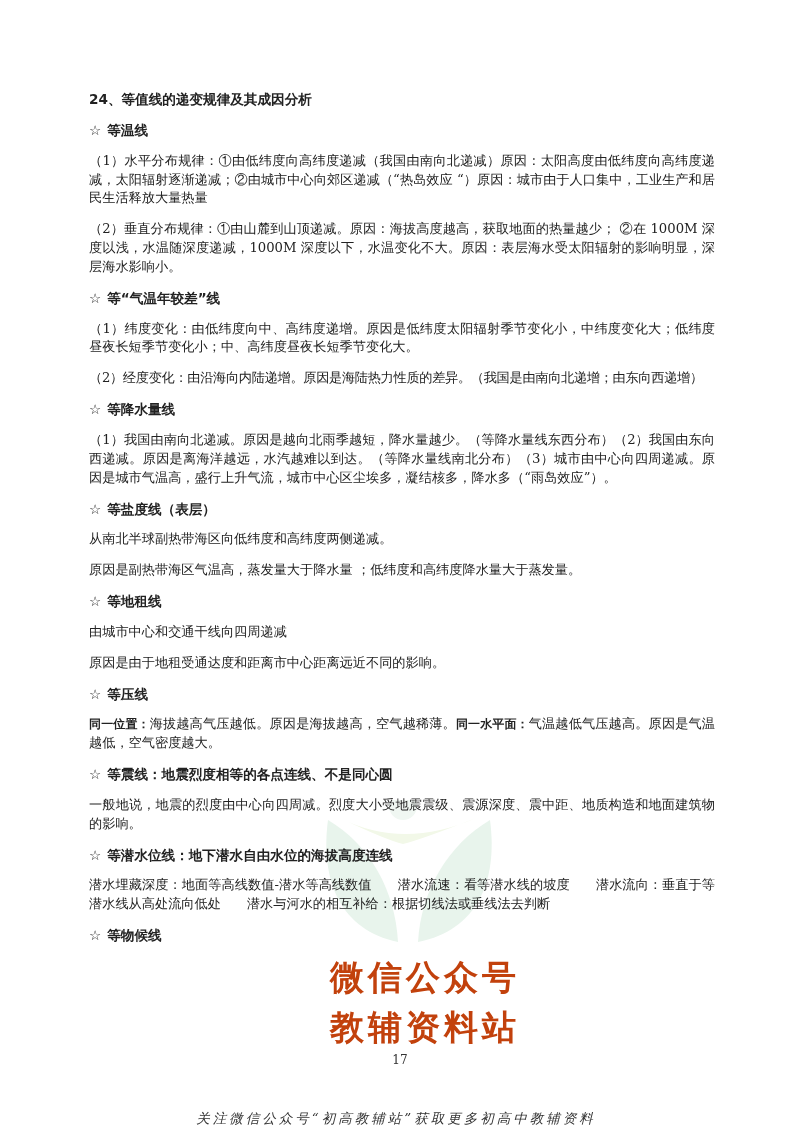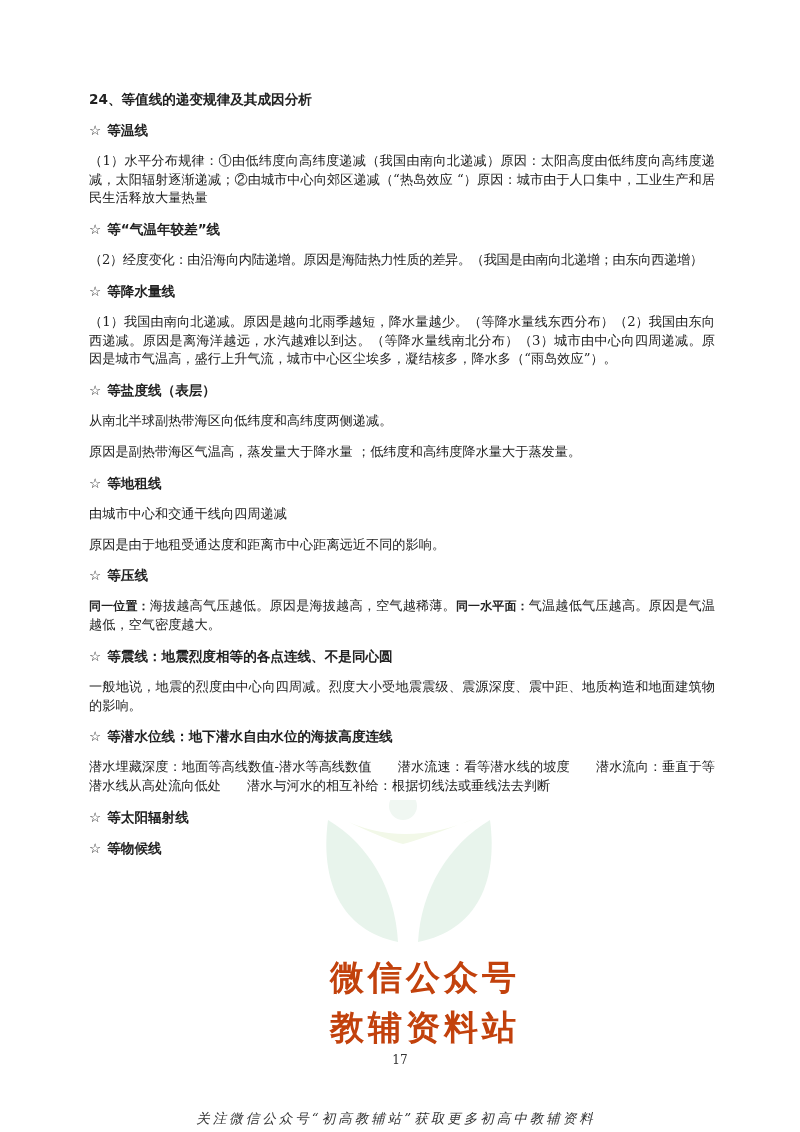--- a/index.html
+++ b/index.html
@@ -47,22 +47,24 @@
   </svg>
   <div class="wm-text" style="top:155px;">微信公众号</div>
   <div class="wm-text" style="top:205px;">教辅资料站</div>
 </div>
 
 <div class="page-content">
   <div class="line title">24、等值线的递变规律及其成因分析</div>
 
   <div class="line heading"><span class="star">☆</span><span>等温线</span></div>
   <div class="line para">（1）水平分布规律：①由低纬度向高纬度递减（我国由南向北递减）原因：太阳高度由低纬度向高纬度递减，太阳辐射逐渐递减；②由城市中心向郊区递减（“热岛效应 “）原因：城市由于人口集中，工业生产和居民生活释放大量热量</div>
+  <div class="line para">（2）垂直分布规律：①由山麓到山顶递减。原因：海拔高度越高，获取地面的热量越少； ②在 1000M 深度以浅，水温随深度递减，1000M 深度以下，水温变化不大。原因：表层海水受太阳辐射的影响明显，深层海水影响小。</div>
 
   <div class="line heading"><span class="star">☆</span><span>等“气温年较差”线</span></div>
+  <div class="line para">（1）纬度变化：由低纬度向中、高纬度递增。原因是低纬度太阳辐射季节变化小，中纬度变化大；低纬度昼夜长短季节变化小；中、高纬度昼夜长短季节变化大。</div>
   <div class="line para" style="letter-spacing:-0.3px;">（2）经度变化：由沿海向内陆递增。原因是海陆热力性质的差异。（我国是由南向北递增；由东向西递增）</div>
 
   <div class="line heading"><span class="star">☆</span><span>等降水量线</span></div>
   <div class="line para">（1）我国由南向北递减。原因是越向北雨季越短，降水量越少。（等降水量线东西分布）（2）我国由东向西递减。原因是离海洋越远，水汽越难以到达。（等降水量线南北分布）（3）城市由中心向四周递减。原因是城市气温高，盛行上升气流，城市中心区尘埃多，凝结核多，降水多（“雨岛效应”）。</div>
 
   <div class="line heading"><span class="star">☆</span><span>等盐度线（表层）</span></div>
   <div class="line">从南北半球副热带海区向低纬度和高纬度两侧递减。</div>
   <div class="line">原因是副热带海区气温高，蒸发量大于降水量 ；低纬度和高纬度降水量大于蒸发量。</div>
 
   <div class="line heading"><span class="star">☆</span><span>等地租线</span></div>
@@ -71,18 +73,17 @@
 
   <div class="line heading"><span class="star">☆</span><span>等压线</span></div>
   <div class="line para"><span class="bold-label">同一位置：</span><span>海拔越高气压越低。原因是海拔越高，空气越稀薄。</span><span class="bold-label">同一水平面：</span><span>气温越低气压越高。原因是气温越低，空气密度越大。</span></div>
 
   <div class="line heading"><span class="star">☆</span><span>等震线：地震烈度相等的各点连线、不是同心圆</span></div>
   <div class="line para">一般地说，地震的烈度由中心向四周减。烈度大小受地震震级、震源深度、震中距、地质构造和地面建筑物的影响。</div>
 
   <div class="line heading"><span class="star">☆</span><span>等潜水位线：地下潜水自由水位的海拔高度连线</span></div>
   <div class="line para"><span>潜水埋藏深度：地面等高线数值-潜水等高线数值</span><span class="gap"></span><span>潜水流速：看等潜水线的坡度</span><span class="gap"></span><span>潜水流向：垂直于等潜水线从高处流向低处</span><span class="gap"></span><span>潜水与河水的相互补给：根据切线法或垂线法去判断</span></div>
 
-  <div class="line heading"><span class="star">☆</span><span>等太阳辐射线</span></div>
   <div class="line heading"><span class="star">☆</span><span>等物候线</span></div>
 </div>
 
 <div class="page-number">17</div>
 <div class="footer-banner">关注微信公众号“初高教辅站”获取更多初高中教辅资料</div>
 
 </body></html>

